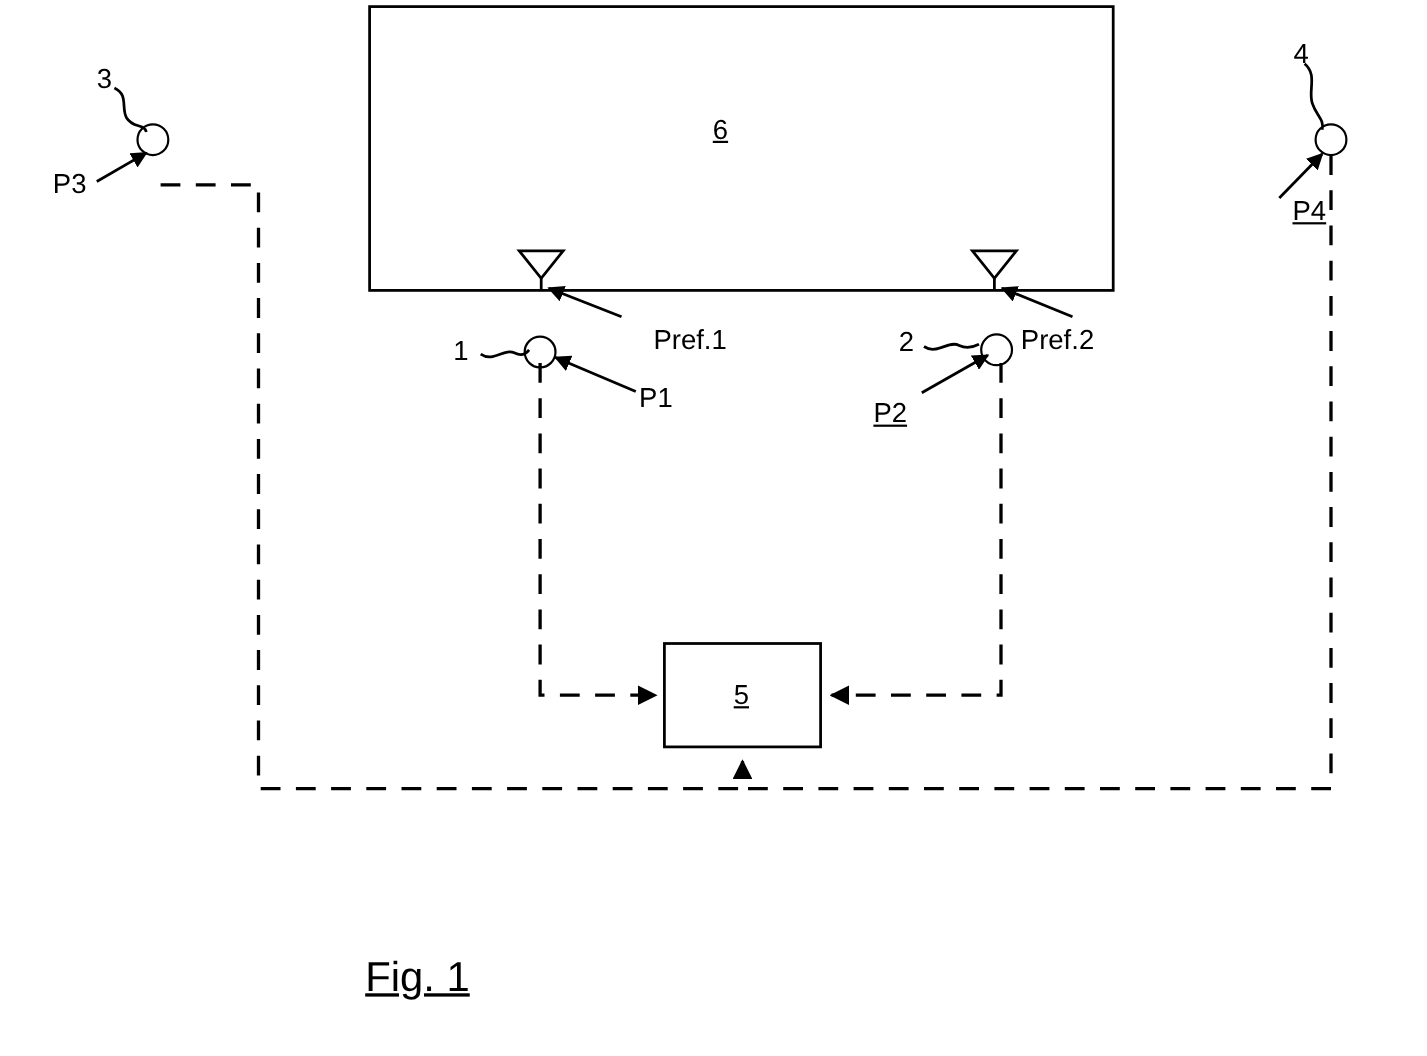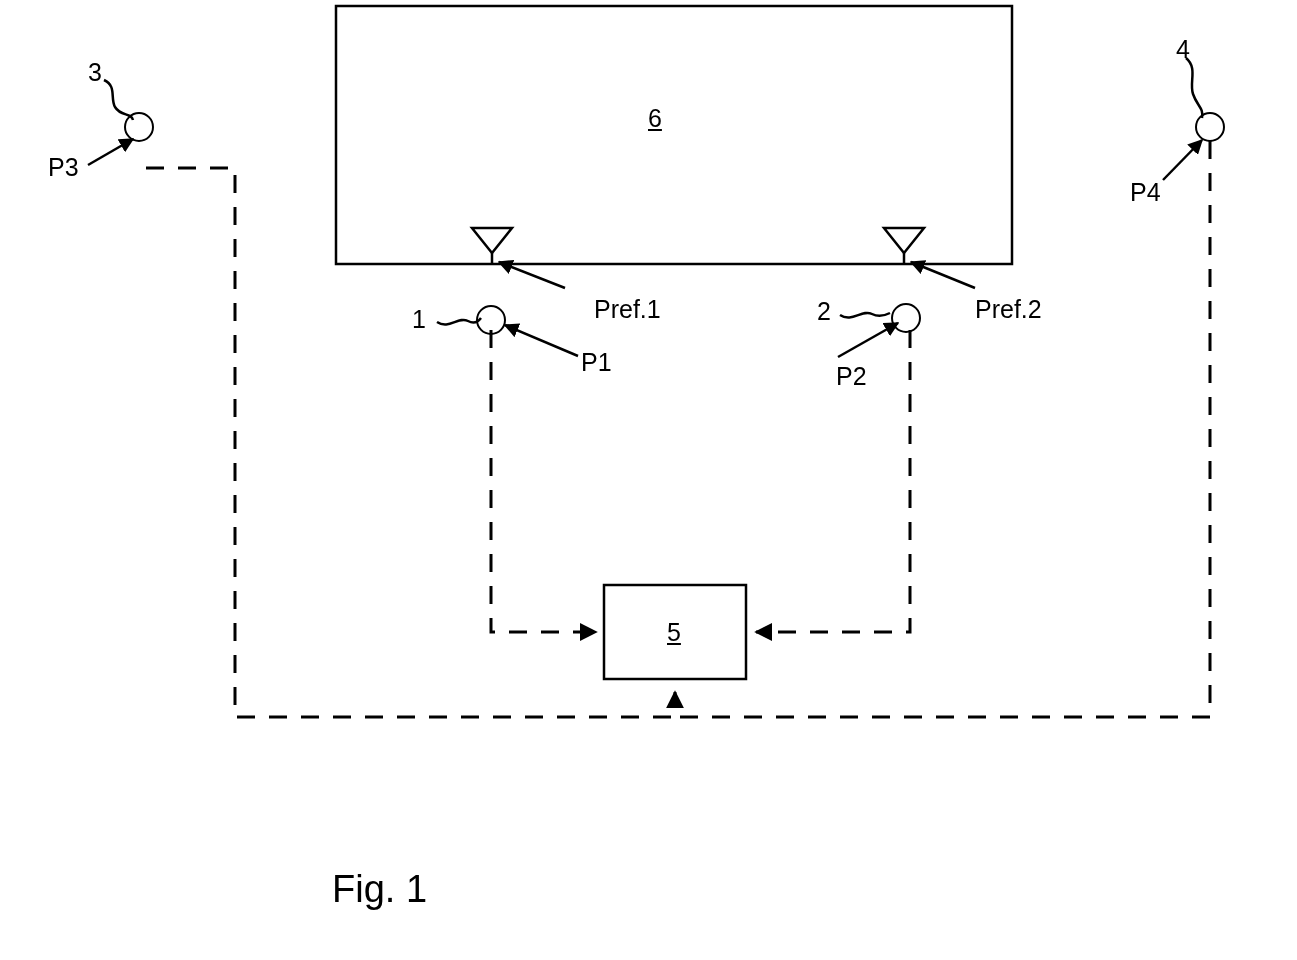--- a/index.html
+++ b/index.html
@@ -101,27 +101,27 @@
     <path d="M 437 322 C 449 330, 458 316, 468 321 C 474 324, 478 322, 481 318" fill="none" stroke="#000" stroke-width="2.5"></path>
     <path d="M 840 315 C 852 323, 862 309, 872 314 C 878 317, 884 316, 890 313" fill="none" stroke="#000" stroke-width="2.5"></path>
     <path d="M 104 80 C 117 86, 110 98, 115 107 C 121 117, 131 112, 133 120" fill="none" stroke="#000" stroke-width="2.5"></path>
     <path d="M 1186 58 C 1198 68, 1189 82, 1193 94 C 1197 106, 1204 108, 1202 118" fill="none" stroke="#000" stroke-width="2.5"></path>
   </svg>
 
   <div class="box-num" style="left:648px; top:104px;">6</div>
   <div class="box-num" style="left:667px; top:618px;">5</div>
 
   <div class="lbl" style="left:48px; top:153px;">P3</div>
-  <div class="lbl" style="left:1130px; top:178px;">P4</div>
+  <div class="lbl" style="left:1175px; top:178px;text-decoration:underline;">P4</div>
   <div class="lbl" style="left:581px; top:348px;">P1</div>
-  <div class="lbl" style="left:836px; top:362px;">P2</div>
+  <div class="lbl" style="left:794px; top:362px;text-decoration:underline;">P2</div>
 
   <div class="lbl" style="left:594px; top:295px;">Pref.1</div>
-  <div class="lbl" style="left:975px; top:295px;">Pref.2</div>
+  <div class="lbl" style="left:928px; top:295px;">Pref.2</div>
 
   <div class="lbl lbl-num" style="left:412px; top:305px;">1</div>
   <div class="lbl lbl-num" style="left:817px; top:297px;">2</div>
   <div class="lbl lbl-num" style="left:88px; top:58px;">3</div>
   <div class="lbl lbl-num" style="left:1176px; top:35px;">4</div>
 
-  <div class="figcap" style="left:332px; top:868px;">Fig. 1</div>
+  <div class="figcap" style="left:332px; top:868px;text-decoration:underline;">Fig. 1</div>
 
 </div>
 
 </body></html>

